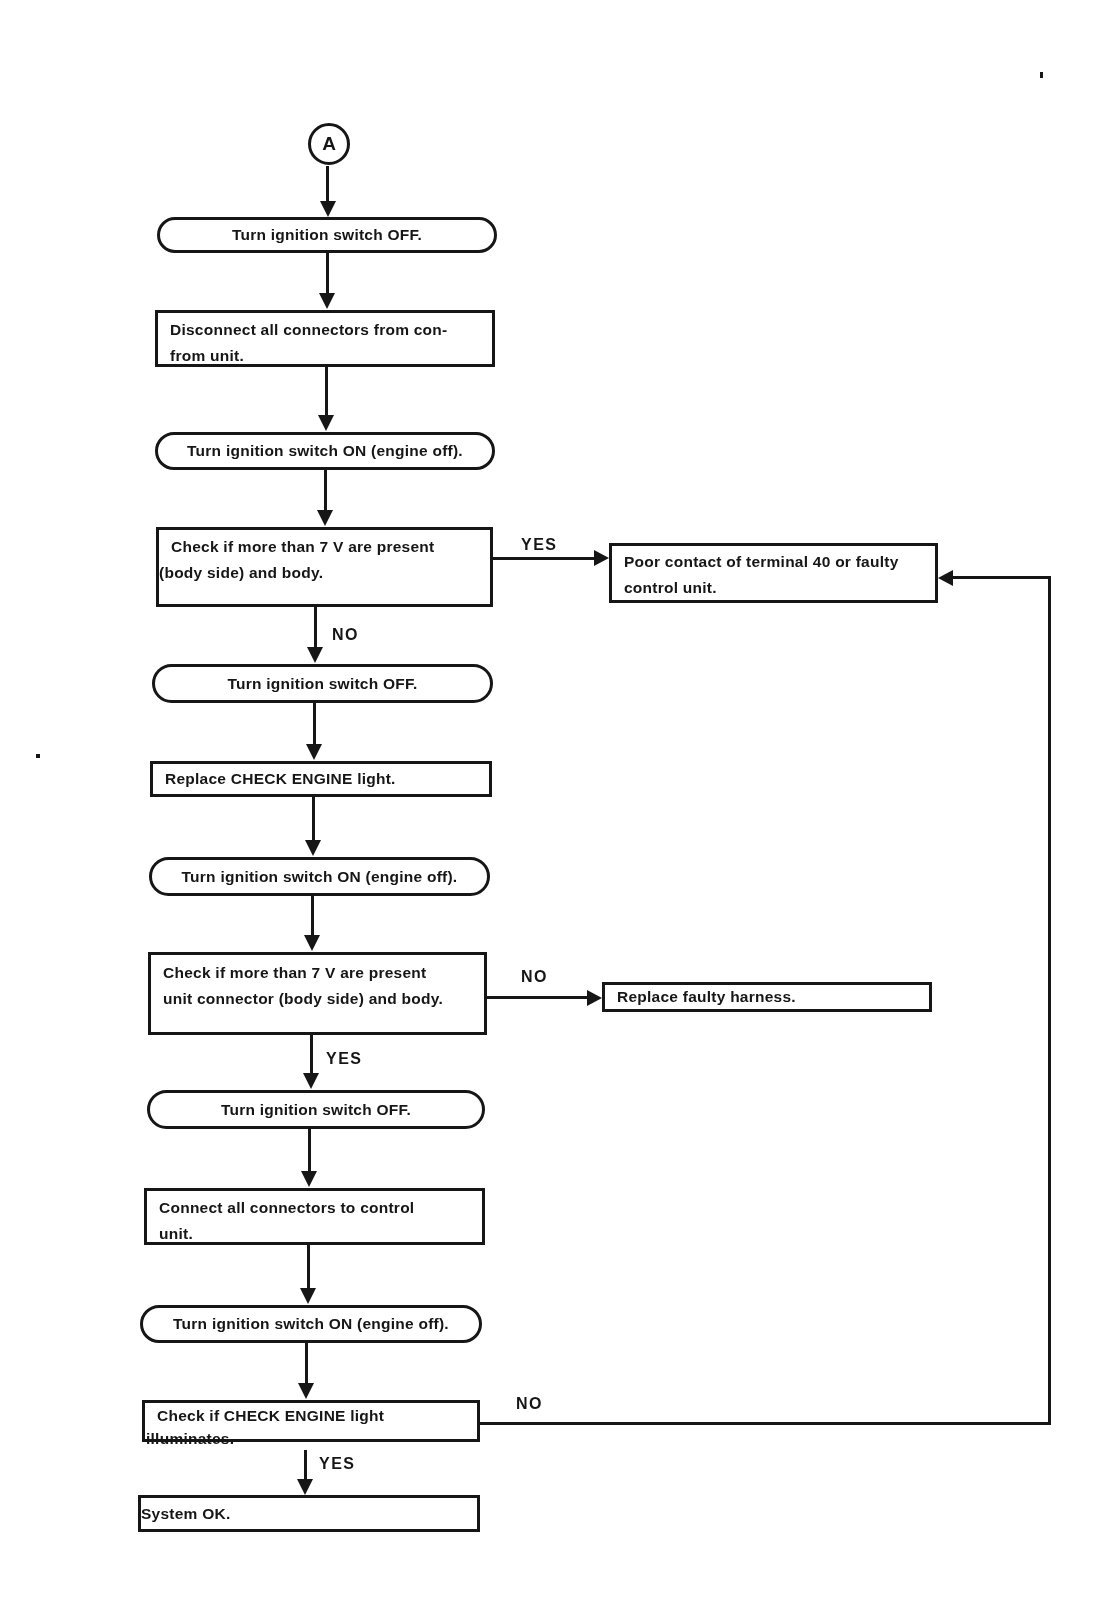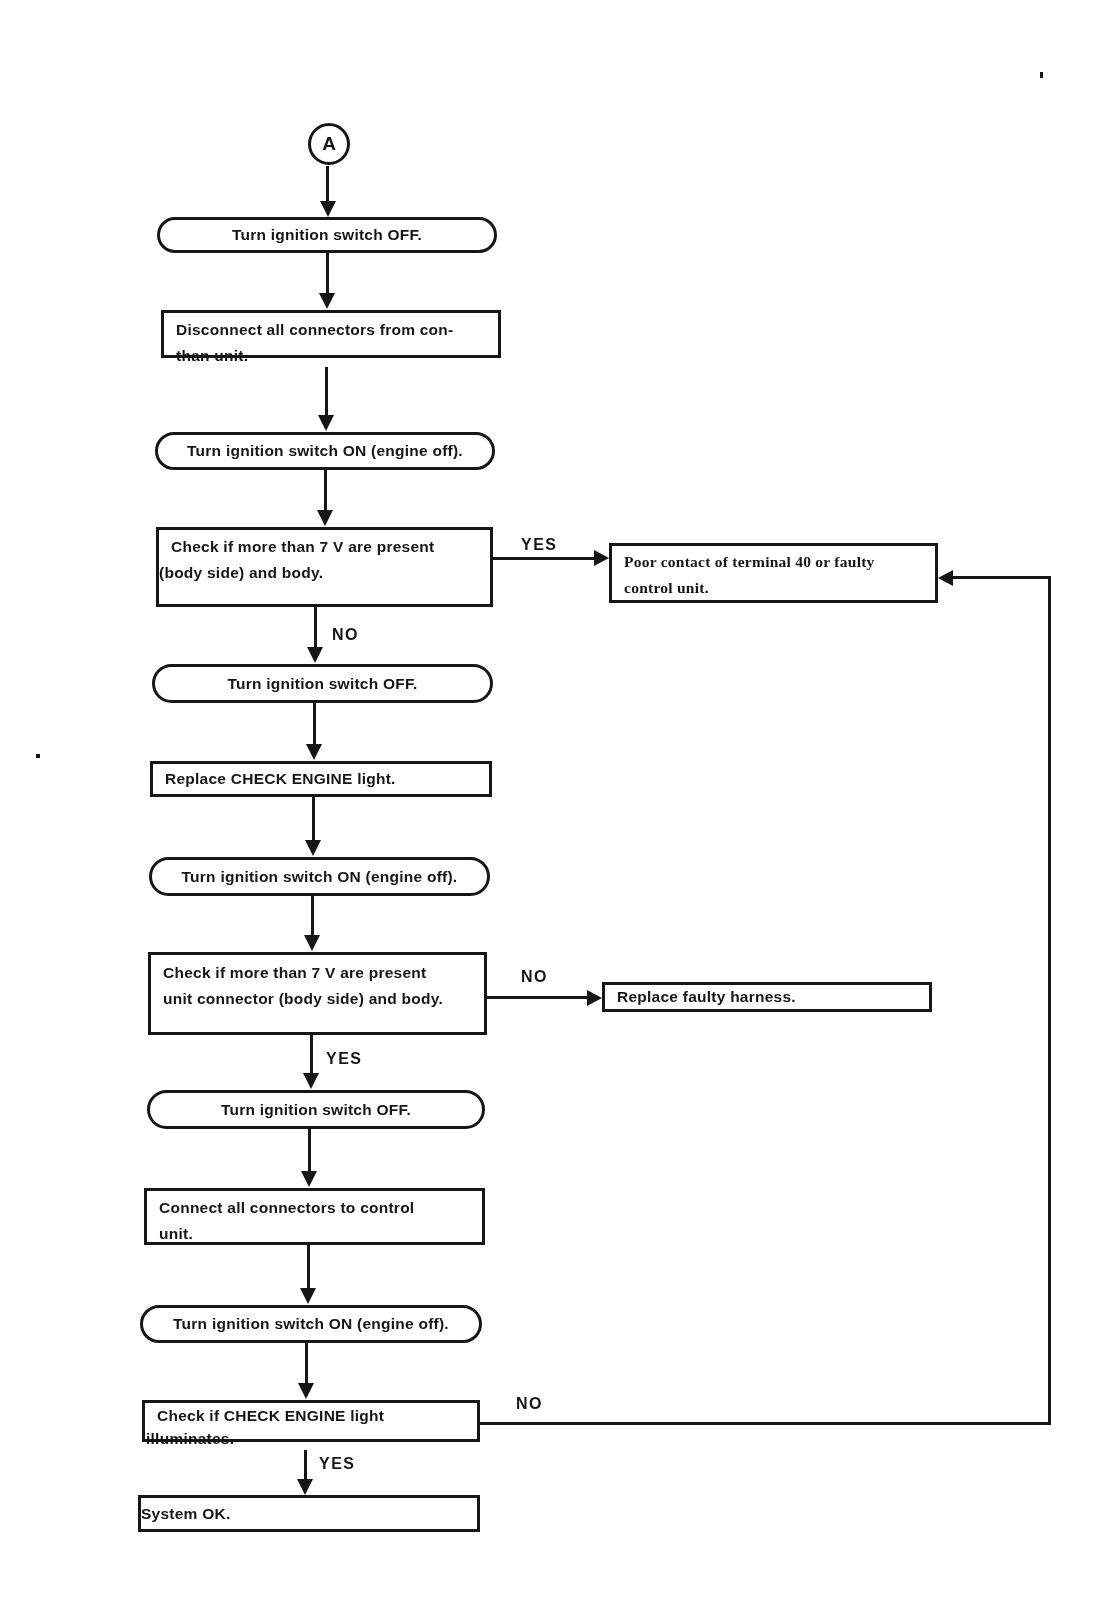--- a/index.html
+++ b/index.html
@@ -36,23 +36,23 @@
   <div class="vline" style="left:326px;top:166px;height:36px;"></div>
   <div class="head-down" style="left:320px;top:201px;"></div>
 
   <div class="box term" style="left:157px;top:217px;width:340px;height:36px;">
     <span class="btext">Turn ignition switch OFF.</span>
   </div>
 
   <div class="vline" style="left:325.5px;top:253px;height:41px;"></div>
   <div class="head-down" style="left:319px;top:293px;"></div>
 
-  <div class="box" style="left:161px;top:310px;width:340px;height:48px;">
+  <div class="box" style="left:155px;top:310px;width:340px;height:57px;">
     <div class="btext pad">Disconnect all connectors from con-</div>
-    <div class="btext" style="padding-left:12px;">than unit.</div>
+    <div class="btext" style="padding-left:12px;">from unit.</div>
   </div>
 
   <div class="vline" style="left:324.5px;top:367px;height:49px;"></div>
   <div class="head-down" style="left:318px;top:415px;"></div>
 
   <div class="box term" style="left:155px;top:432px;width:340px;height:38px;">
     <span class="btext">Turn ignition switch ON (engine off).</span>
   </div>
 
   <div class="vline" style="left:323.5px;top:470px;height:41px;"></div>
@@ -60,21 +60,21 @@
 
   <div class="box" style="left:156px;top:527px;width:337px;height:80px;">
     <div class="btext" style="padding:4px 6px 0 12px;">Check if more than 7 V are present</div>
     <div class="btext" style="">(body side) and body.</div>
   </div>
 
   <div class="elabel" style="left:521px;top:536px;">YES</div>
   <div class="hline" style="left:493px;top:557px;width:102px;"></div>
   <div class="head-right" style="left:594px;top:550px;"></div>
 
-  <div class="box" style="left:609px;top:543px;width:329px;height:60px;font-family:Liberation Serif, serif;">
+  <div class="box" style="left:609px;top:543px;width:329px;height:60px;">
     <div class="btext" style="padding:3px 6px 0 12px;">Poor contact of terminal 40 or faulty</div>
     <div class="btext" style="padding-left:12px;">control unit.</div>
   </div>
 
   <div class="elabel" style="left:332px;top:626px;">NO</div>
   <div class="vline" style="left:313.5px;top:607px;height:41px;"></div>
   <div class="head-down" style="left:307px;top:647px;"></div>
 
   <div class="box term" style="left:152px;top:664px;width:341px;height:39px;">
     <span class="btext">Turn ignition switch OFF.</span>

